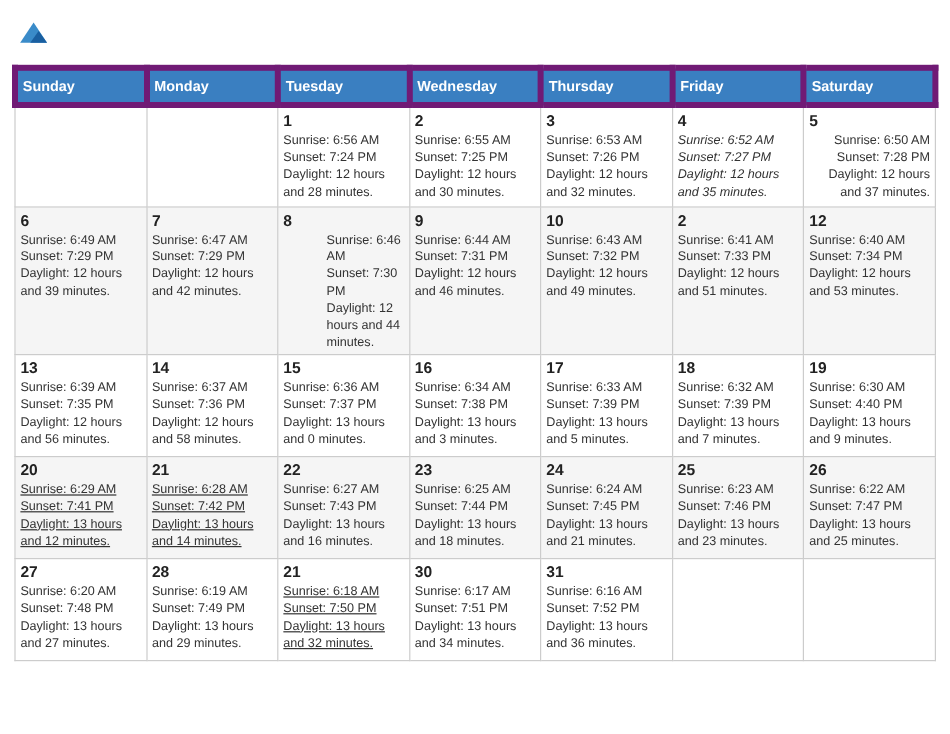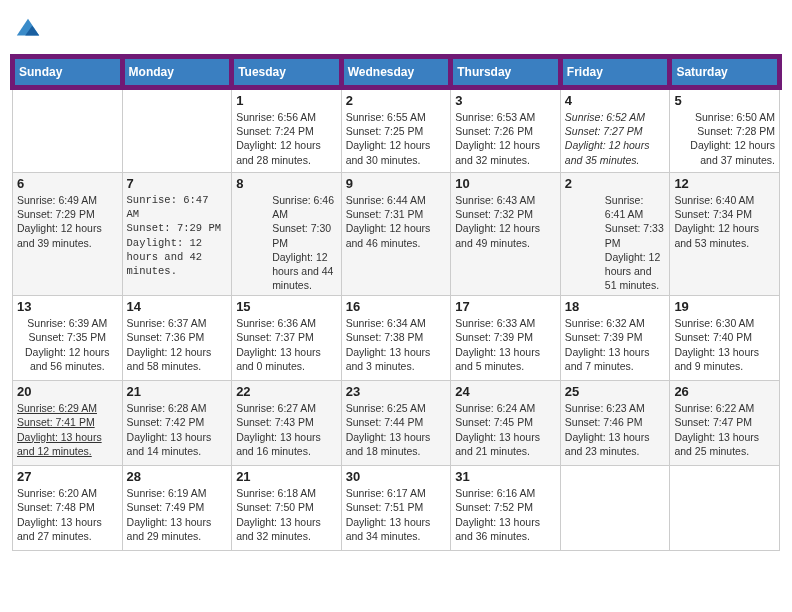--- a/index.html
+++ b/index.html
@@ -161,21 +161,21 @@
       </tr>
       <tr>
         <td>
           <span class="day-number">6</span>
           <div class="day-detail" style="white-space: pre-line;">Sunrise: 6:49 AM
 Sunset: 7:29 PM
 Daylight: 12 hours and 39 minutes.</div>
         </td>
         <td>
           <span class="day-number">7</span>
-          <div class="day-detail" style="white-space: pre-line; font-family: Liberation Mono, monospace;">Sunrise: 6:47 AM
+          <div class="day-detail" style="white-space: pre-line;">Sunrise: 6:47 AM
 Sunset: 7:29 PM
 Daylight: 12 hours and 42 minutes.</div>
         </td>
         <td>
           <span class="day-number">8</span>
           <div class="day-detail" style="white-space: pre-line; margin-left: 36px;">Sunrise: 6:46 AM
 Sunset: 7:30 PM
 Daylight: 12 hours and 44 minutes.</div>
         </td>
         <td>
@@ -185,35 +185,35 @@
 Daylight: 12 hours and 46 minutes.</div>
         </td>
         <td>
           <span class="day-number">10</span>
           <div class="day-detail" style="white-space: pre-line;">Sunrise: 6:43 AM
 Sunset: 7:32 PM
 Daylight: 12 hours and 49 minutes.</div>
         </td>
         <td>
           <span class="day-number">2</span>
-          <div class="day-detail" style="white-space: pre-line; margin-left: 40px;">Sunrise: 6:41 AM
+          <div class="day-detail" style="white-space: pre-line;">Sunrise: 6:41 AM
 Sunset: 7:33 PM
 Daylight: 12 hours and 51 minutes.</div>
         </td>
         <td>
           <span class="day-number">12</span>
           <div class="day-detail" style="white-space: pre-line;">Sunrise: 6:40 AM
 Sunset: 7:34 PM
 Daylight: 12 hours and 53 minutes.</div>
         </td>
       </tr>
       <tr>
         <td>
           <span class="day-number">13</span>
-          <div class="day-detail" style="white-space: pre-line; text-align: center;">Sunrise: 6:39 AM
+          <div class="day-detail" style="white-space: pre-line;">Sunrise: 6:39 AM
 Sunset: 7:35 PM
 Daylight: 12 hours and 56 minutes.</div>
         </td>
         <td>
           <span class="day-number">14</span>
           <div class="day-detail" style="white-space: pre-line;">Sunrise: 6:37 AM
 Sunset: 7:36 PM
 Daylight: 12 hours and 58 minutes.</div>
         </td>
         <td>
@@ -236,34 +236,34 @@
         </td>
         <td>
           <span class="day-number">18</span>
           <div class="day-detail" style="white-space: pre-line;">Sunrise: 6:32 AM
 Sunset: 7:39 PM
 Daylight: 13 hours and 7 minutes.</div>
         </td>
         <td>
           <span class="day-number">19</span>
           <div class="day-detail" style="white-space: pre-line;">Sunrise: 6:30 AM
-Sunset: 7:40 PM
+Sunset: 4:40 PM
 Daylight: 13 hours and 9 minutes.</div>
         </td>
       </tr>
       <tr>
         <td>
           <span class="day-number">20</span>
           <div class="day-detail" style="white-space: pre-line; text-decoration: underline;">Sunrise: 6:29 AM
 Sunset: 7:41 PM
 Daylight: 13 hours and 12 minutes.</div>
         </td>
         <td>
           <span class="day-number">21</span>
-          <div class="day-detail" style="white-space: pre-line;">Sunrise: 6:28 AM
+          <div class="day-detail" style="white-space: pre-line; text-decoration: underline;">Sunrise: 6:28 AM
 Sunset: 7:42 PM
 Daylight: 13 hours and 14 minutes.</div>
         </td>
         <td>
           <span class="day-number">22</span>
           <div class="day-detail" style="white-space: pre-line;">Sunrise: 6:27 AM
 Sunset: 7:43 PM
 Daylight: 13 hours and 16 minutes.</div>
         </td>
         <td>
@@ -299,21 +299,21 @@
 Daylight: 13 hours and 27 minutes.</div>
         </td>
         <td>
           <span class="day-number">28</span>
           <div class="day-detail" style="white-space: pre-line;">Sunrise: 6:19 AM
 Sunset: 7:49 PM
 Daylight: 13 hours and 29 minutes.</div>
         </td>
         <td>
           <span class="day-number">21</span>
-          <div class="day-detail" style="white-space: pre-line;">Sunrise: 6:18 AM
+          <div class="day-detail" style="white-space: pre-line; text-decoration: underline;">Sunrise: 6:18 AM
 Sunset: 7:50 PM
 Daylight: 13 hours and 32 minutes.</div>
         </td>
         <td>
           <span class="day-number">30</span>
           <div class="day-detail" style="white-space: pre-line;">Sunrise: 6:17 AM
 Sunset: 7:51 PM
 Daylight: 13 hours and 34 minutes.</div>
         </td>
         <td>

